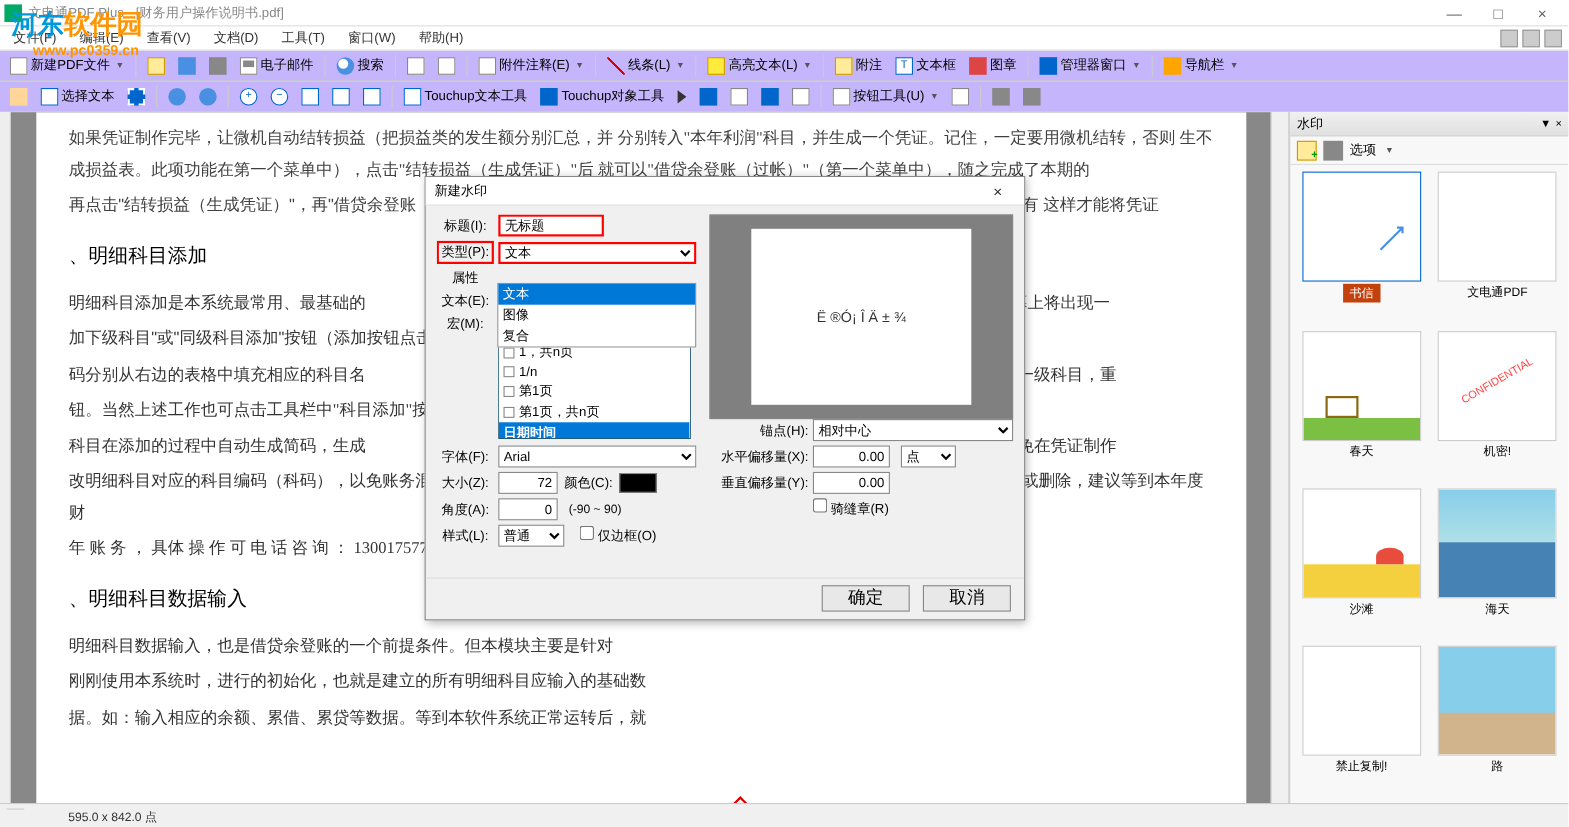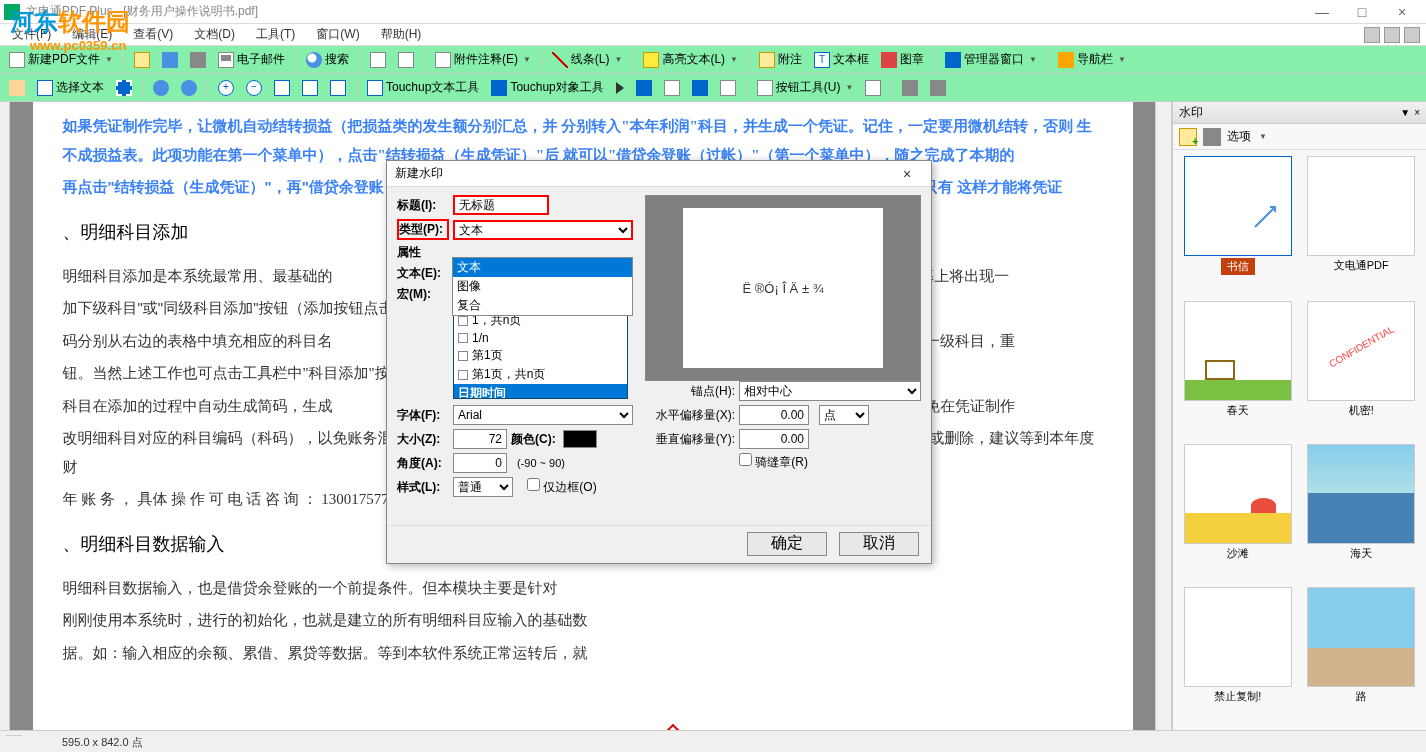--- a/index.html
+++ b/index.html
@@ -17,21 +17,21 @@
 .logo-overlay .blue { color: #0099dd; }
 .logo-url { position: absolute; top: 38px; left: 30px; z-index: 30; color: #ff9500; font-size: 13px; font-weight: bold; }
 
 
 .menubar { height: 22px; display: flex; align-items: center; padding: 0 4px; gap: 5px; border-bottom: 1px solid #ddd; position: relative; }
 .menubar .mitem { padding: 2px 8px; color: #333; }
 .menubar .right-icons { position: absolute; right: 6px; display: flex; gap: 4px; }
 .menubar .ric { width: 16px; height: 16px; background: #ccc; border: 1px solid #999; }
 
 
-.toolbar { height: 28px; display: flex; align-items: center; padding: 2px 4px; gap: 2px; border-bottom: 1px solid #ccc; background: #86efac; }
+.toolbar { height: 28px; display: flex; align-items: center; padding: 2px 4px; gap: 2px; border-bottom: 1px solid #ccc; background: #c4b5fd; }
 .tbtn { display: flex; align-items: center; gap: 3px; padding: 2px 4px; border: 1px solid transparent; height: 24px; }
 .ticon { width: 16px; height: 16px; display: inline-block; }
 .tsep { width: 1px; height: 20px; background: #ccc; margin: 0 3px; }
 .tbtn .lbl { font-size: 12px; }
 .dropdown-arrow { font-size: 8px; color: #555; margin-left: 2px; }
 
 
 .i-new { background: #fff; border: 1px solid #888; position: relative; }
 .i-open { background: #ffeb99; border: 1px solid #cc9900; }
 .i-save { background: #4a90e2; }
@@ -66,21 +66,21 @@
 .i-undo { background: #4a90e2; border-radius: 50%; }
 .i-redo { background: #4a90e2; border-radius: 50%; }
 
 
 .main { display: flex; height: 628px; }
 .doc-area { flex: 1; display: flex; position: relative; border-right: 1px solid #ccc; }
 .left-strip { width: 10px; background: #eee; border-right: 1px solid #ccc; }
 .doc-scroll { flex: 1; background: #888; overflow: hidden; position: relative; }
 .page { background: #fff; margin: 0 auto; width: 1100px; padding: 10px 30px; position: relative; min-height: 700px; }
 .page p { font-size: 15px; line-height: 1.9; color: #333; margin-bottom: 4px; font-family: SimSun, serif; }
-.page .red { color: #3b82f6; font-weight: bold; }
+.page .red { color: #404040; }
 .page h3 { font-size: 18px; font-weight: normal; margin: 18px 0; font-family: SimSun, serif; }
 .right-scroll { width: 16px; background: #f0f0f0; border-left: 1px solid #ccc; }
 .bottom-scroll { height: 16px; background: #f0f0f0; border-top: 1px solid #ccc; }
 
 
 .sidebar { width: 254px; background: #f8f8f8; border-left: 1px solid #ccc; display: flex; flex-direction: column; }
 .side-header { height: 22px; background: linear-gradient(#f0f0f0, #e0e0e0); border-bottom: 1px solid #ccc; display: flex; align-items: center; padding: 0 6px; }
 .side-header .title { flex: 1; font-size: 12px; }
 .side-header .pin { font-size: 10px; margin-left: 4px; }
 .side-tools { height: 26px; display: flex; align-items: center; padding: 2px 6px; gap: 6px; border-bottom: 1px solid #ddd; }
@@ -97,21 +97,21 @@
 
 
 .dialog { position: absolute; left: 386px; top: 160px; width: 546px; height: 404px; background: #f0f0f0; border: 1px solid #888; box-shadow: 2px 2px 8px rgba(0,0,0,0.3); z-index: 100; }
 .dlg-title { height: 26px; background: #fff; display: flex; align-items: center; padding: 0 8px; border-bottom: 1px solid #ddd; }
 .dlg-title .t { flex: 1; font-size: 12px; }
 .dlg-title .x { width: 32px; text-align: center; font-size: 14px; color: #333; }
 .dlg-body { padding: 8px 10px; display: flex; gap: 12px; height: 338px; }
 .dlg-left { width: 236px; }
 .dlg-right { flex: 1; }
 .frow { display: flex; align-items: center; margin-bottom: 4px; gap: 4px; }
-.flabel { width: 52px; text-align: left; font-size: 12px; font-weight: bold; }
+.flabel { width: 52px; text-align: center; font-size: 12px; }
 .finput { flex: 1; height: 20px; border: 1px solid #888; background: #fff; padding: 0 4px; font-size: 12px; }
 .fselect { flex: 1; height: 20px; border: 1px solid #888; background: #fff; font-size: 12px; }
 .red-box { border: 2px solid #ff0000 !important; }
 .drop-list { position: absolute; left: 55px; top: 62px; width: 181px; background: #fff; border: 1px solid #888; z-index: 10; }
 .drop-list .opt { padding: 1px 4px; font-size: 12px; }
 .drop-list .opt.sel { background: #0078d7; color: #fff; }
 .macro-box { width: 175px; height: 108px; border: 1px solid #0c4a6e; background: #fff; overflow: auto; margin-left: 56px; }
 .macro-box .mitem { padding: 1px 4px; font-size: 12px; display: flex; align-items: center; }
 .macro-box .mitem.hdr { background: #d0d0d0; font-weight: bold; }
 .macro-box .mitem.sel { background: #0078d7; color: #fff; }

